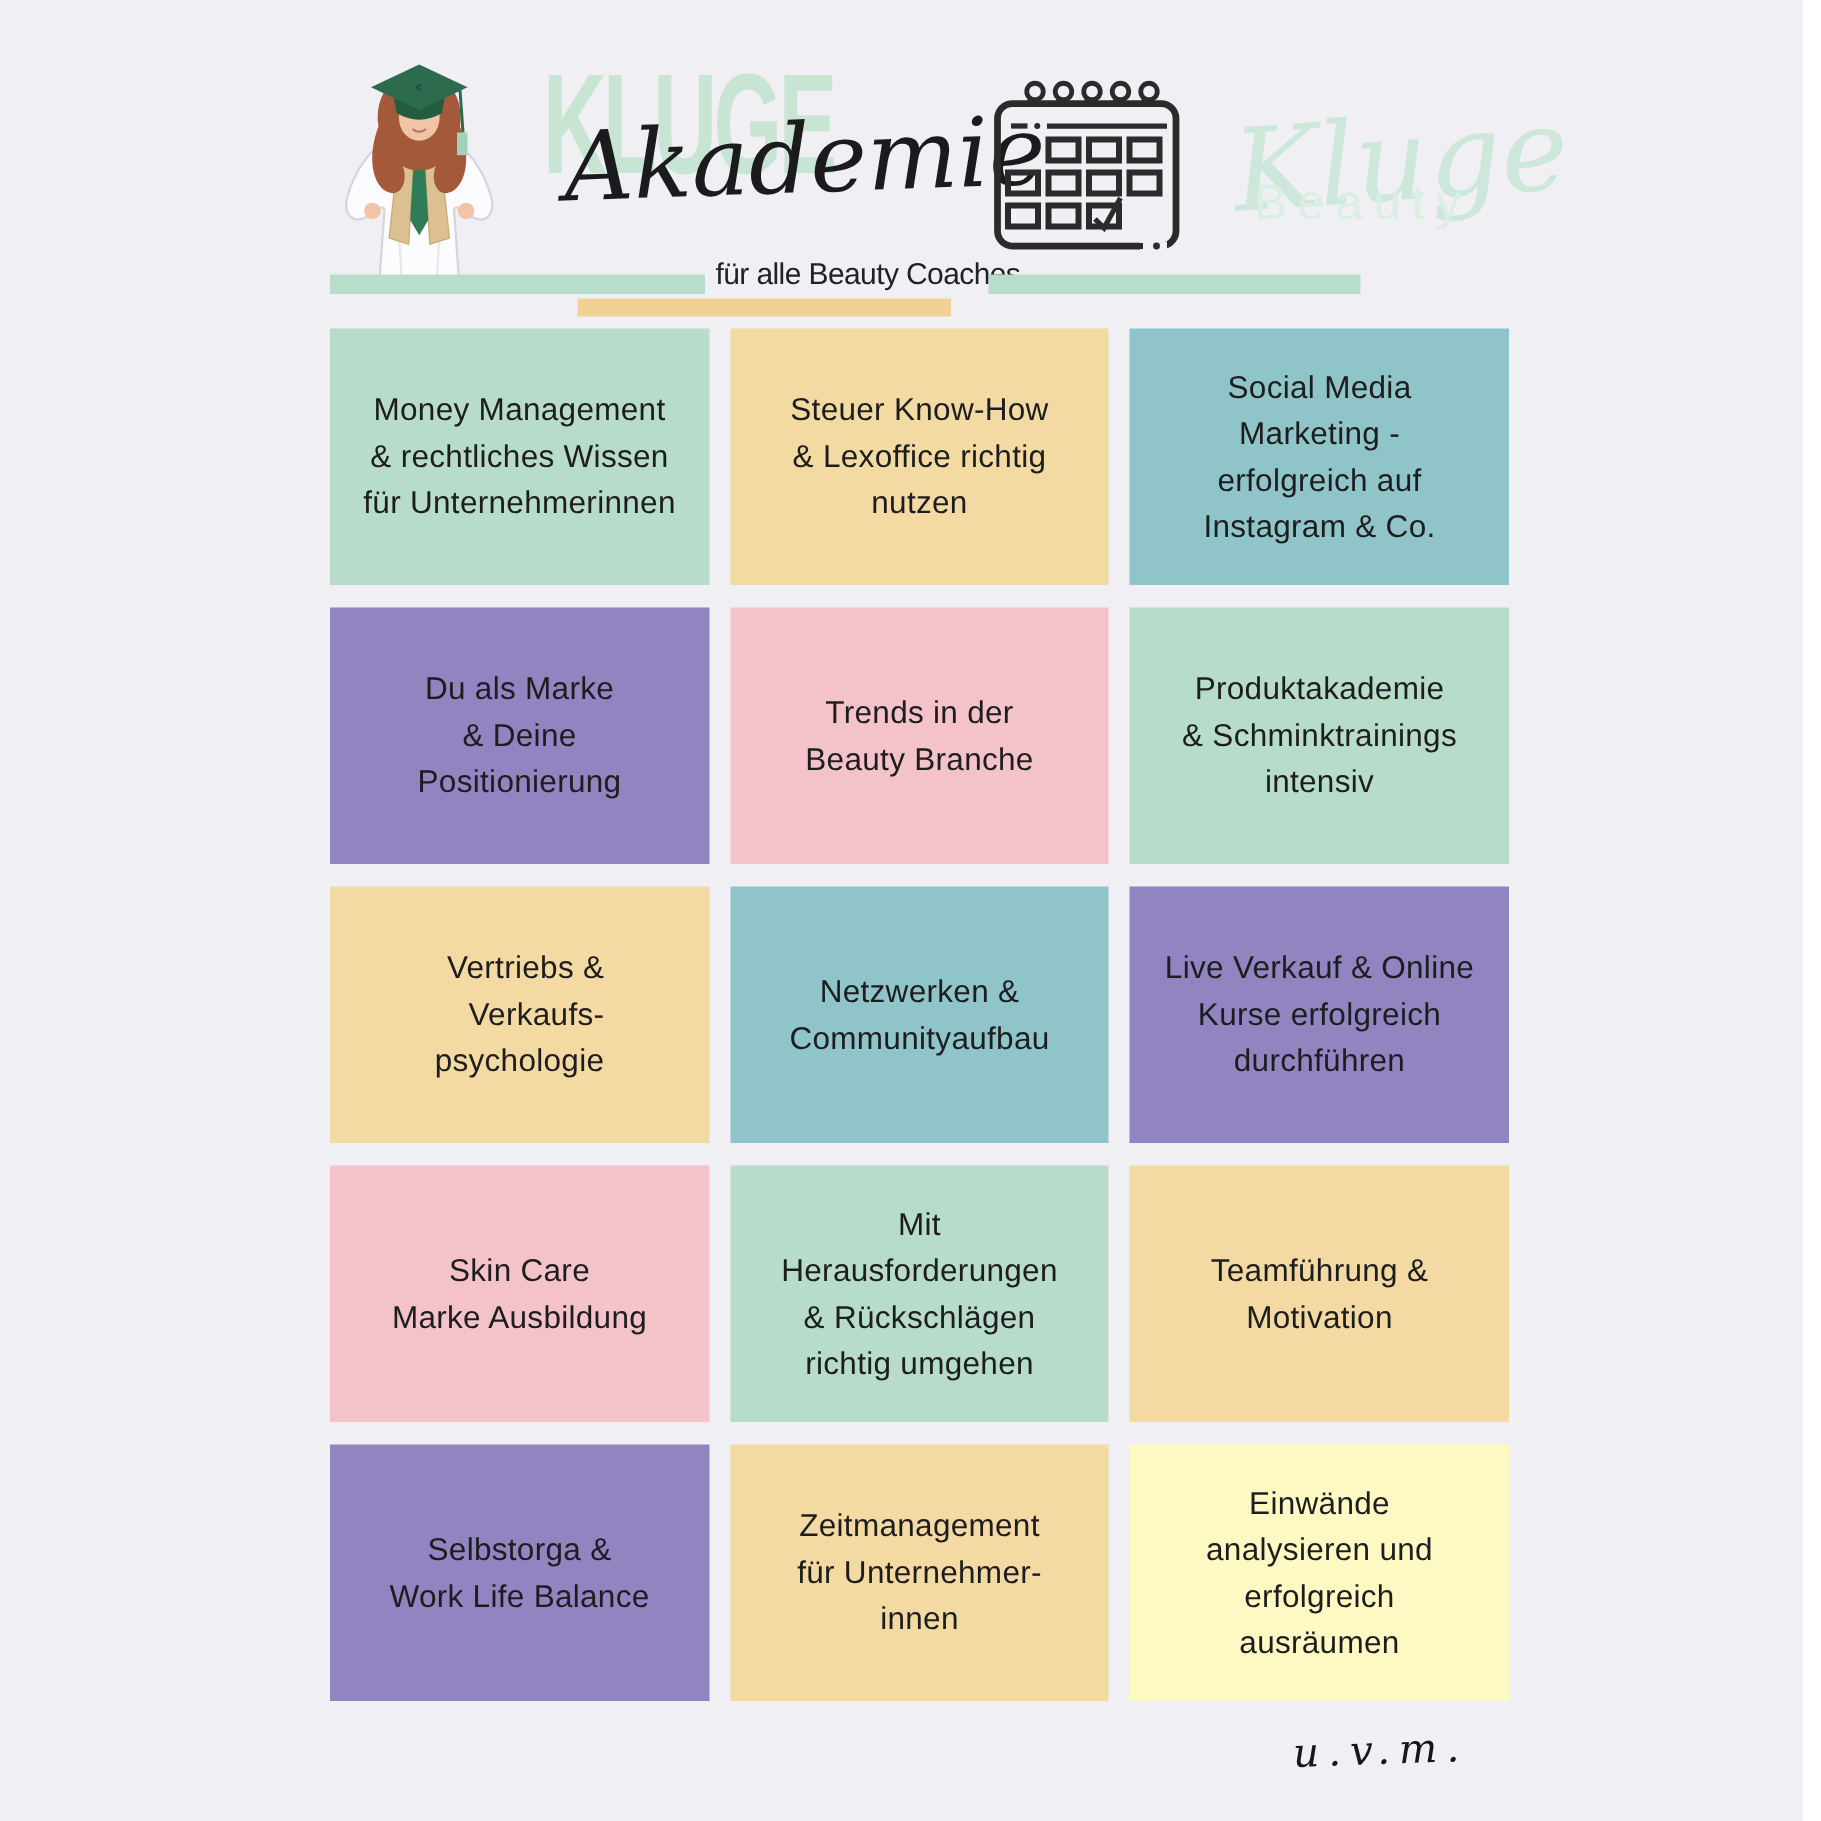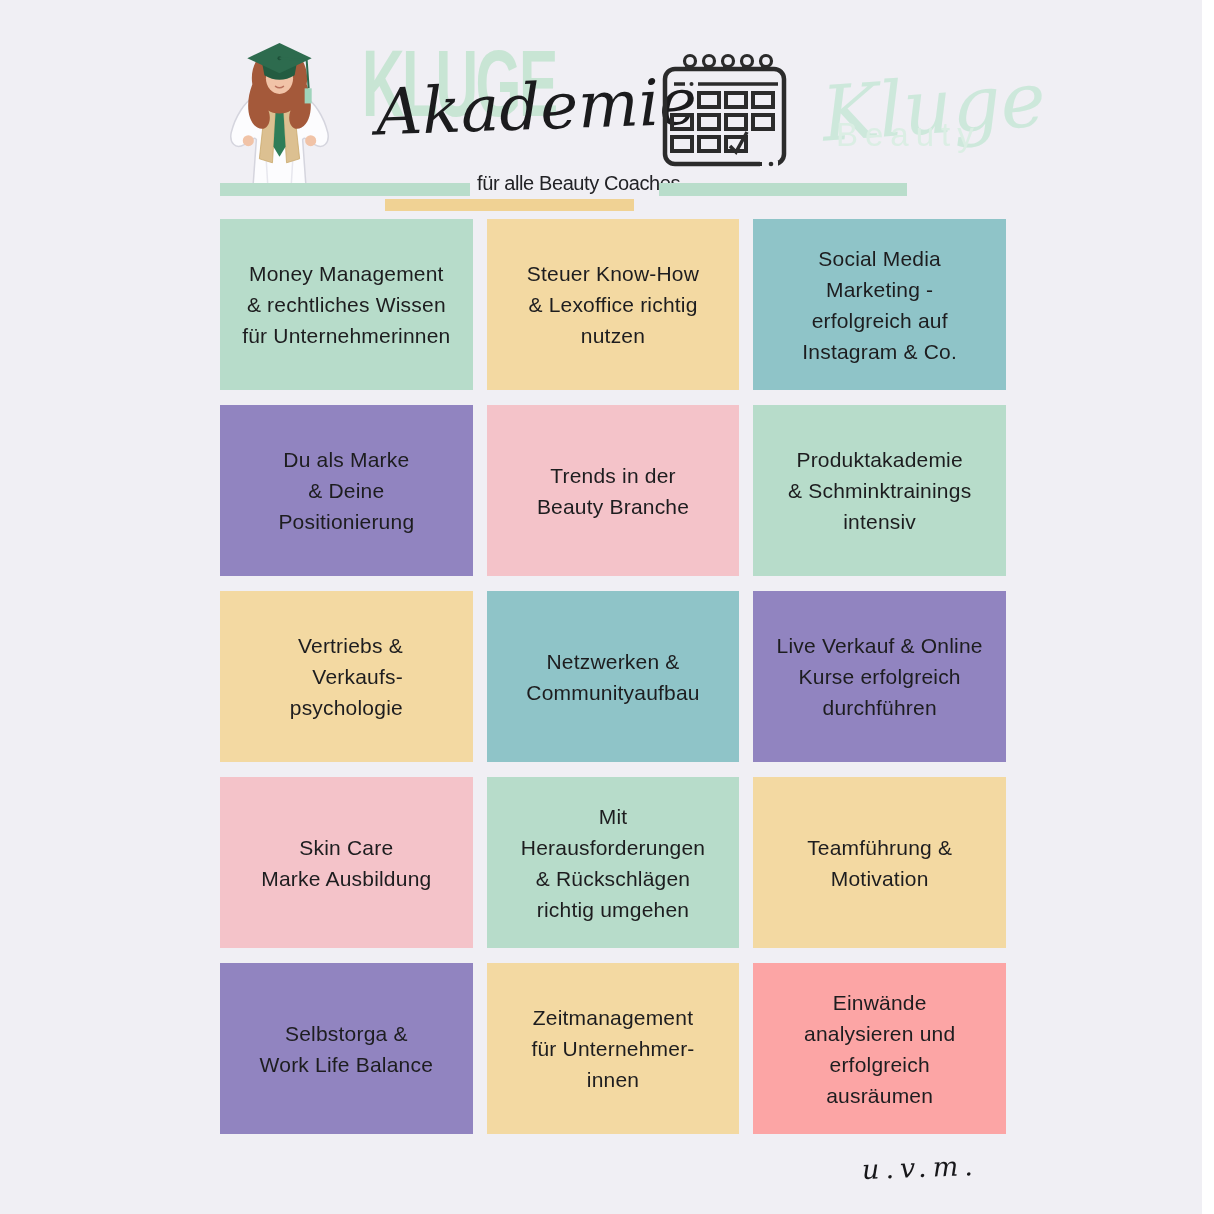--- a/index.html
+++ b/index.html
@@ -216,21 +216,21 @@
     </div>
       <div class="card" style="background: rgb(145, 132, 192);">
       <div class="card-text">Selbstorga &amp;
 Work Life Balance</div>
     </div>
       <div class="card" style="background: rgb(243, 217, 162);">
       <div class="card-text">Zeitmanagement
 für Unternehmer-
 innen</div>
     </div>
-      <div class="card" style="background: #fca5a5;">
+      <div class="card" style="background: #fef9c3;">
       <div class="card-text">Einwände
 analysieren und
 erfolgreich
 ausräumen</div>
     </div>
     </main>
 
   <div class="signature">u.v.m.</div>
 
 </div>

